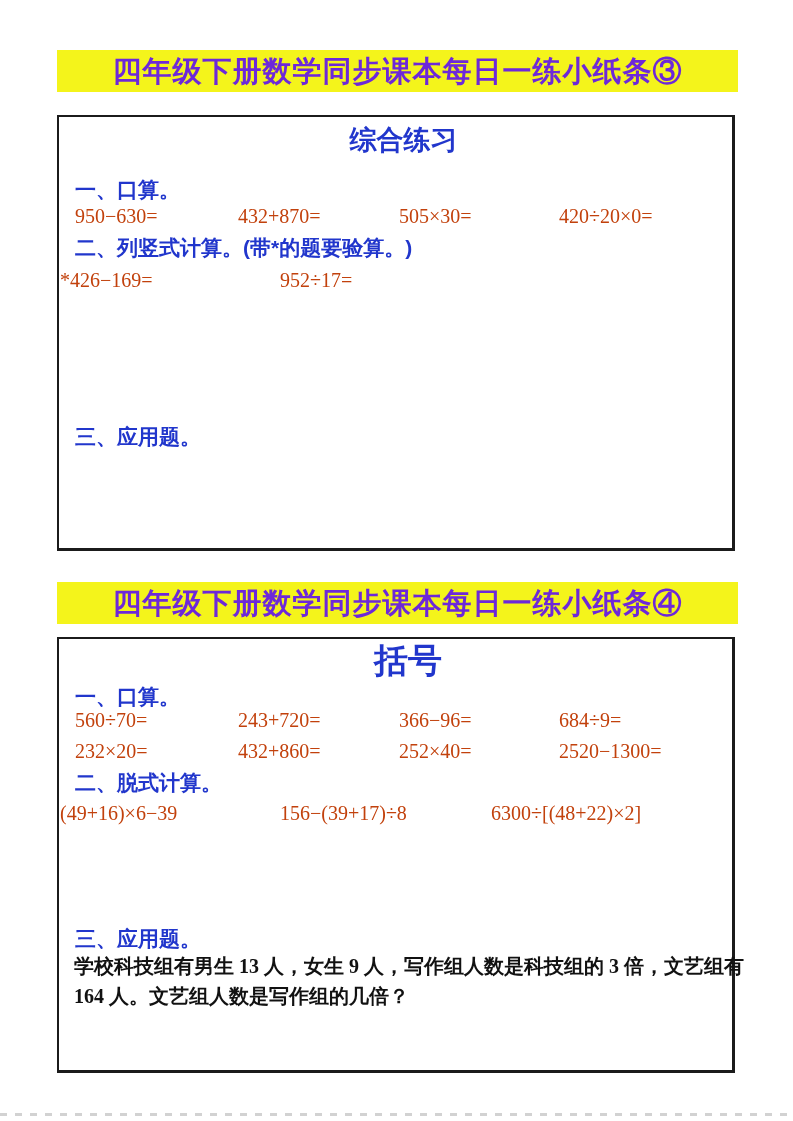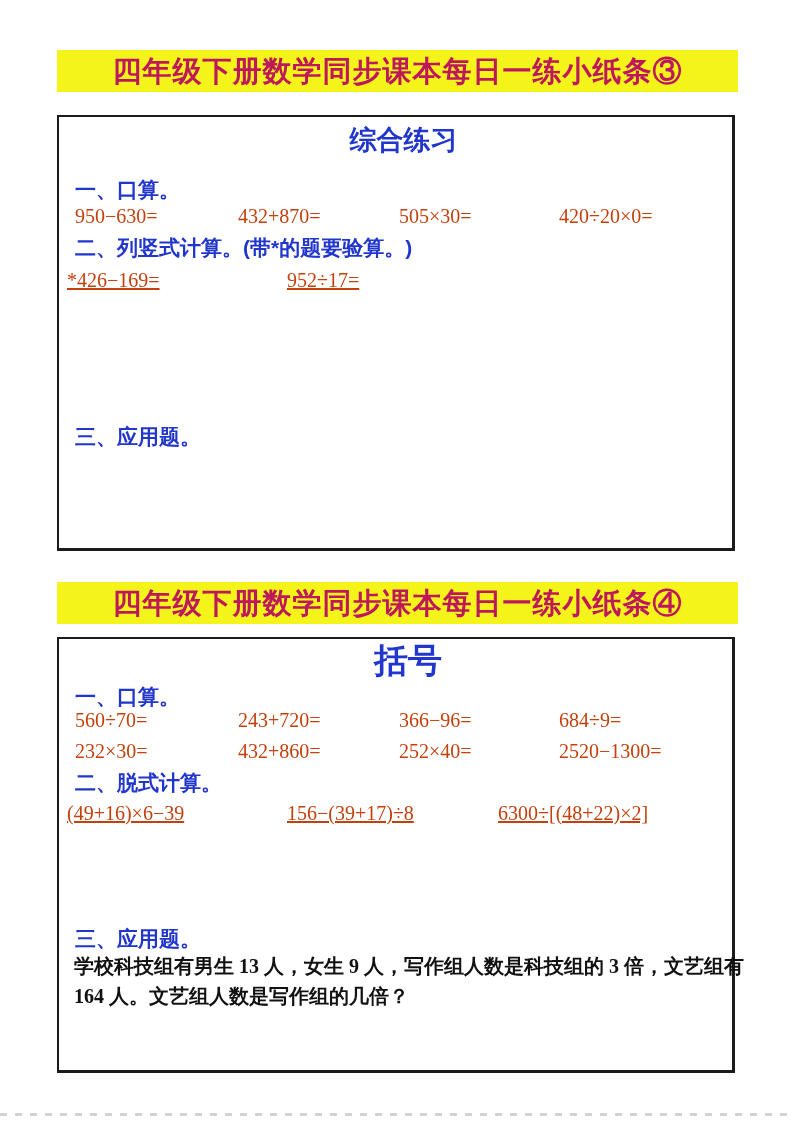--- a/index.html
+++ b/index.html
@@ -1,20 +1,20 @@
 <!DOCTYPE html>
 <html><head>
 <meta charset="utf-8">
 <style>
   html,body{margin:0;padding:0;background:#ffffff;}
   body{width:793px;height:1121px;position:relative;font-family:"Liberation Sans",sans-serif;}
   .page{position:absolute;left:0;top:0;width:793px;height:1121px;background:#ffffff;overflow:hidden;}
   .banner{
     position:absolute;left:57px;width:681px;height:42px;
-    background:#f4f41b;color:#be185d;
+    background:#f4f41b;color:#6d28d9;
     font-weight:700;font-size:29px;line-height:42px;text-align:center;
     letter-spacing:1px;white-space:nowrap;
   }
   .sheet-box{
     position:absolute;left:57px;width:678px;height:436px;box-sizing:border-box;
     border:2px solid #1b1b1b;border-right-width:3px;border-bottom-width:3px;
     background:#ffffff;
   }
   .box-title{
     position:absolute;left:16px;right:0;text-align:center;
@@ -23,21 +23,21 @@
   .sec-heading{
     position:absolute;left:16px;right:10px;
     color:#2136cc;font-weight:700;font-size:21px;line-height:26px;white-space:nowrap;
   }
   .prob-row{
     position:absolute;left:0;right:0;display:grid;
     font-family:"Liberation Serif",serif;font-size:20px;line-height:24px;
     color:#c2410c;white-space:nowrap;
   }
   .cols4{padding-left:16px;grid-template-columns:163px 161px 160px 1fr;}
-  .cols3{padding-left:8px;grid-template-columns:220px 211px 1fr;text-decoration:underline;}
+  .cols3{padding-left:1px;grid-template-columns:220px 211px 1fr;}
   .para{
     position:absolute;left:15px;right:8px;
     font-family:"Liberation Serif",serif;font-size:20px;line-height:30px;
     color:#111111;font-weight:600;
   }
   .para div{white-space:nowrap;}
   .bottom-cut{
     position:absolute;left:0;right:0;top:1113px;height:3px;
     background:repeating-linear-gradient(90deg,#d2d2d2 0 7px,transparent 7px 15px);
   }
@@ -75,21 +75,21 @@
     <div class="box-title" style="top:4px;font-size:34px;padding-left:9px;">括号</div>
 
     <div class="sec-heading" style="top:45px;">一、口算。</div>
     <div class="prob-row cols4" style="top:69px;">
       <span>560÷70=</span>
       <span>243+720=</span>
       <span>366−96=</span>
       <span>684÷9=</span>
     </div>
     <div class="prob-row cols4" style="top:100px;">
-      <span>232×30=</span>
+      <span>232×20=</span>
       <span>432+860=</span>
       <span>252×40=</span>
       <span>2520−1300=</span>
     </div>
 
     <div class="sec-heading" style="top:131px;">二、脱式计算。</div>
     <div class="prob-row cols3" style="top:162px;">
       <span>(49+16)×6−39</span>
       <span>156−(39+17)÷8</span>
       <span>6300÷[(48+22)×2]</span>

